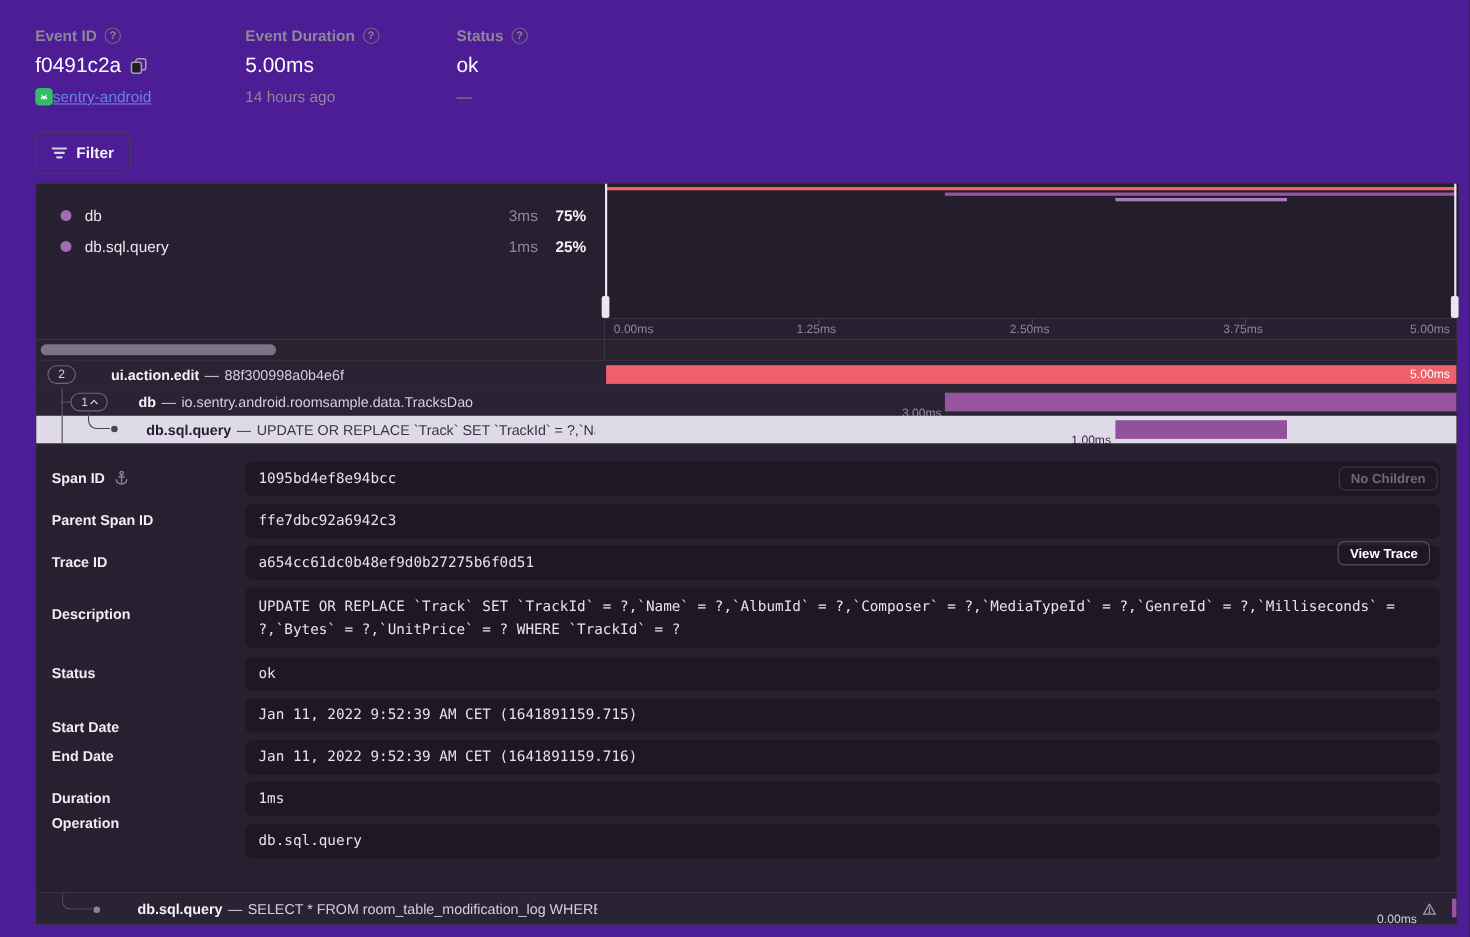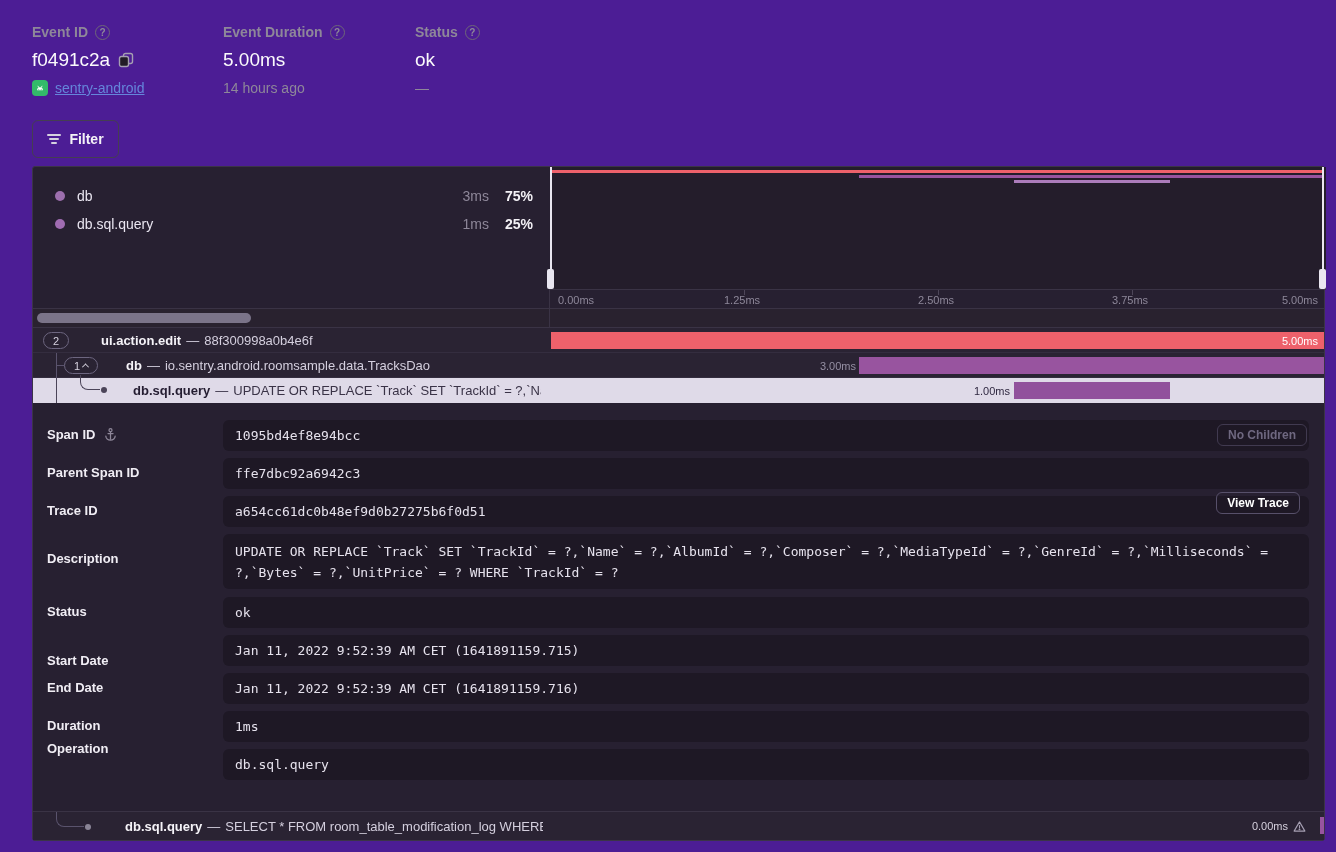--- a/index.html
+++ b/index.html
@@ -5,21 +5,21 @@
   * { margin:0; padding:0; box-sizing:border-box; }
   body { background:#191420; font-family:"Liberation Sans", sans-serif; }
   .page { position:relative; width:1336px; height:852px; background:#4c1d95; overflow:hidden; }
 
   
   .hcol { position:absolute; top:24px; }
   .hlabel { display:flex; align-items:center; gap:7px; font-size:14px; font-weight:bold; color:#8e8799; }
   .qicon { width:15px; height:15px; border:1px solid #6e6778; border-radius:50%; color:#8e8799;
            font-size:10px; font-weight:bold; display:flex; align-items:center; justify-content:center; }
   .hvalue { margin-top:9px; font-size:19px; color:#fbfafc; display:flex; align-items:center; gap:8px; }
-  .hsub { margin-top:9px; font-size:14px; color:#8e8799; display:flex; align-items:flex-end; gap:7px; }
+  .hsub { margin-top:9px; font-size:14px; color:#8e8799; display:flex; align-items:flex-end; gap:0; }
   .proj-link { color:#6586db; font-size:14px; }
   .android-badge { width:16px; height:16px; border-radius:4px; background:#33ba6a; display:inline-flex; align-items:center; justify-content:center; }
 
   
   .filter-btn { position:absolute; left:32px; top:120px; width:87px; height:38px; border:1px solid #453e52;
                 border-radius:6px; display:flex; align-items:center; justify-content:center; gap:8px;
                 color:#f4f2f7; font-size:14px; font-weight:bold; background:transparent; cursor:pointer; }
   .filter-ico { display:inline-flex; flex-direction:column; align-items:center; gap:2px; }
   .filter-ico i { display:block; height:2px; background:#d6d2df; border-radius:1px; }
   .search-box { position:absolute; left:130px; top:120px; width:1194px; height:38px; border:1px solid #3f3850;
@@ -61,21 +61,21 @@
   .rowtext { position:absolute; top:0; height:25px; display:flex; align-items:center; white-space:nowrap; overflow:hidden; gap:5px; }
   .divider-v { position:absolute; width:1px; background:#3a3345; }
   .badge { position:absolute; height:17px; border:1px solid #6d6680; border-radius:9px; background:#2a2333;
            color:#d6d2df; font-size:11px; display:flex; align-items:center; justify-content:center; gap:3px; cursor:pointer; }
   .chev-up { width:5px; height:5px; border-left:1.5px solid #d6d2df; border-top:1.5px solid #d6d2df;
              transform:rotate(45deg) translate(1px,1px); }
   .treeline { position:absolute; background:#5a536d; }
   .elbow { position:absolute; border-left:1.5px solid #5a536d; border-bottom:1.5px solid #5a536d; border-bottom-left-radius:8px; }
   .tdot { position:absolute; width:6px; height:6px; border-radius:50%; background:#8a8496; }
   .bar { position:absolute; height:17px; top:4px; display:flex; align-items:center; justify-content:flex-end; }
-  .bar-lbl { position:absolute; top:0; height:25px; display:flex; align-items:center; font-size:11px; color:#958fa3; }
+  .bar-lbl { position:absolute; top:10px; height:25px; display:flex; align-items:center; font-size:11px; color:#958fa3; }
   .selrow { background:#dfdae8 !important; color:#2b2438 !important; }
   .selrow .op { color:#241d31; }
   .selrow .desc { color:#3a3347; }
 
   
   .dlabel { position:absolute; left:14px; font-size:13px; font-weight:bold; color:#f0edf4; display:flex; align-items:center; gap:8px; }
   .dbox { position:absolute; left:190px; width:1086px; background:#1e1825; border-radius:6px;
           font-family:"DejaVu Sans Mono", monospace; font-size:13px; color:#e6e2ed;
           display:flex; align-items:center; padding:0 12px; }
   .dbox.multiline { align-items:flex-start; padding-top:7px; line-height:21px; display:block; }

